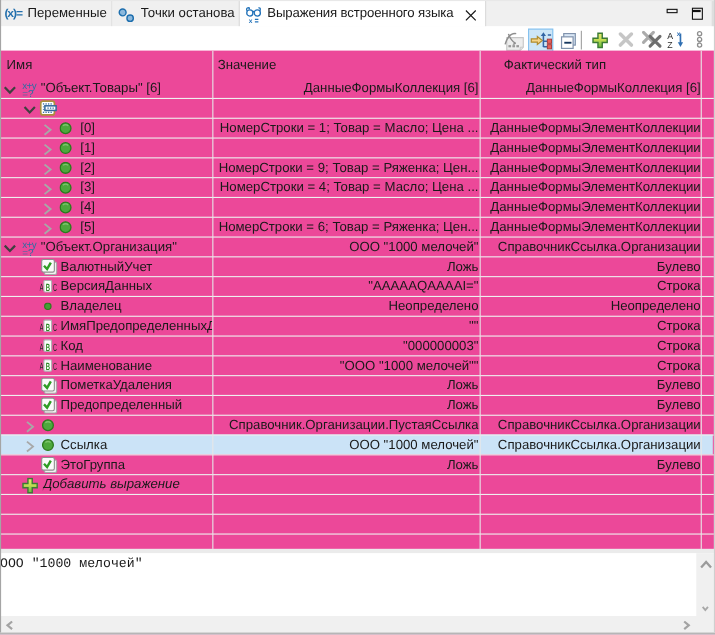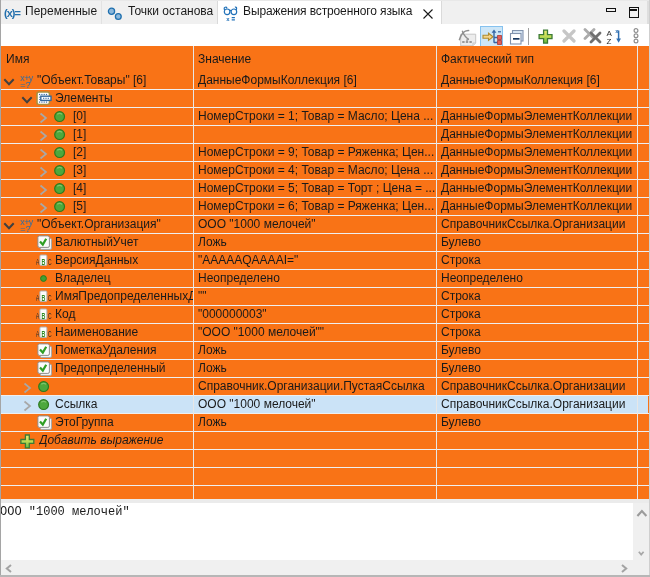--- a/index.html
+++ b/index.html
@@ -21,27 +21,27 @@
 .winmax { position:absolute; left:31px; top:7px; width:10px; height:11px; border:1.5px solid #111; }
 .winmax:before { content:""; position:absolute; left:0; top:1px; width:7px; height:1.5px; background:#111; }
 
 
 #toolbar { position:absolute; left:0; top:24px; width:649px; height:22px; background:#fff; }
 .tbi { position:absolute; top:0; }
 #tbsel { position:absolute; left:480px; top:2px; width:23px; height:21px; background:#cde6f7; border:1px solid #86c2ef; }
 #tbsep { position:absolute; left:528px; top:4px; width:1px; height:17px; background:#9f9f9f; }
 
 
-#grid { position:absolute; left:0; top:46px; width:649px; height:453px; background:#f97316; overflow:hidden; }
+#grid { position:absolute; left:0; top:46px; width:649px; height:453px; background:#ec4899; overflow:hidden; }
 .vline { position:absolute; top:0; width:1px; height:453px; background:#e7e7e7; z-index:3; }
 .hdr { position:absolute; top:6px; font-size:12px; color:#1a1a1a; white-space:nowrap; }
 .row { position:absolute; left:0; width:649px; height:18px;text-decoration:underline; }
 .rsep { position:absolute; left:0; width:649px; height:1px; background:#efefef; }
 .sel { position:absolute; left:0; top:349px; width:648px; height:18px; background:#cbe3f7; }
-.cell { position:absolute; top:2px; height:15px; white-space:nowrap; overflow:hidden; }
+.cell { position:absolute; top:2px; height:15px; white-space:nowrap; overflow:hidden;text-align:right; }
 .c2 { left:198px; width:237px; }
 .c3 { left:441px; width:196px; }
 .name { position:absolute; top:2px; white-space:nowrap; }
 .chev { position:absolute; top:3px; }
 .ico { position:absolute; top:1px; }
 .ital { font-style:italic; }
 
 
 #split { position:absolute; left:0; top:499px; width:649px; height:4px; background:#ebebeb; }
 #editor { position:absolute; left:0; top:503px; width:633px; height:57px; background:#fff; font-family:"Liberation Mono", monospace; font-size:12px; color:#1a1a1a; }
@@ -152,21 +152,21 @@
     <circle cx="5" cy="13" r="1.9" fill="none" stroke="#8f8f8f" stroke-width="1.2"></circle>
   </svg>
 </div>
 
 <div id="grid">
   <div class="vline" style="left:193px"></div>
   <div class="vline" style="left:436px"></div>
   <div class="vline" style="left:637px"></div>
   <div class="hdr" style="left:6px">Имя</div>
   <div class="hdr" style="left:198px">Значение</div>
-  <div class="hdr" style="left:441px">Фактический тип</div>
+  <div class="hdr" style="left:458px">Фактический тип</div>
   <div class="sel"></div>
   <div id="rows">
 <div class="row" style="top:25px">
 <svg class="chev" style="left:3px;top:7px" width="12" height="9">
             <path d="M1.3,1.3 L6,6.2 L10.7,1.3" stroke="#404040" stroke-width="2" fill="none"></path>
           </svg>
 <svg class="ico" style="left:18px;top:2px" width="16" height="16" viewBox="0 0 16 16">
             <text x="2.3" y="8" font-size="9" fill="#2e6da3" font-family="Liberation Sans" letter-spacing="-0.6">x+y</text>
             <text x="2.3" y="15.3" font-size="9" fill="#2e6da3" font-family="Liberation Sans">=?</text>
           </svg>
@@ -193,21 +193,20 @@
               <rect x="3" y="5.7" width="0.9" height="0.9"></rect>
               <rect x="3" y="8" width="0.9" height="0.9"></rect>
             </g>
             <rect x="4.8" y="5.2" width="10.2" height="4.2" fill="#fff" stroke="#34689c" stroke-width="1.4"></rect>
             <g fill="#3a6ea5">
               <rect x="7.1" y="6.7" width="1.2" height="1.2"></rect>
               <rect x="9.4" y="6.7" width="1.2" height="1.2"></rect>
               <rect x="11.7" y="6.7" width="1.2" height="1.2"></rect>
             </g>
           </svg>
-<div class="name" style="left:55px;width:138px;overflow:hidden;white-space:nowrap">Элементы</div>
 </div>
 <div class="rsep" style="top:61px"></div>
 <div class="row" style="top:61px">
 <svg class="chev" style="left:39px;top:5px" width="9" height="13">
             <path d="M1.5,1.5 L7,6 L1.5,10.5" stroke="#a8a8a8" stroke-width="1.7" fill="none"></path>
           </svg>
 <svg class="ico" style="left:54px;top:4px" width="12" height="12">
             <circle cx="5.6" cy="5.6" r="4.9" fill="#4da83d" stroke="#2c7a1e" stroke-width="1.2"></circle>
             <path d="M3.2,3.3 Q5.6,1.5 8.1,3.3" stroke="#7cc46c" stroke-width="1.2" fill="none"></path>
           </svg>
@@ -256,21 +255,20 @@
 <div class="rsep" style="top:133px"></div>
 <div class="row" style="top:133px">
 <svg class="chev" style="left:39px;top:5px" width="9" height="13">
             <path d="M1.5,1.5 L7,6 L1.5,10.5" stroke="#a8a8a8" stroke-width="1.7" fill="none"></path>
           </svg>
 <svg class="ico" style="left:54px;top:4px" width="12" height="12">
             <circle cx="5.6" cy="5.6" r="4.9" fill="#4da83d" stroke="#2c7a1e" stroke-width="1.2"></circle>
             <path d="M3.2,3.3 Q5.6,1.5 8.1,3.3" stroke="#7cc46c" stroke-width="1.2" fill="none"></path>
           </svg>
 <div class="name" style="left:73px;width:120px;overflow:hidden;white-space:nowrap">[4]</div>
-<div class="cell c2">НомерСтроки = 5; Товар = Торт ; Цена = ...</div>
 <div class="cell c3">ДанныеФормыЭлементКоллекции</div>
 </div>
 <div class="rsep" style="top:151px"></div>
 <div class="row" style="top:151px">
 <svg class="chev" style="left:39px;top:5px" width="9" height="13">
             <path d="M1.5,1.5 L7,6 L1.5,10.5" stroke="#a8a8a8" stroke-width="1.7" fill="none"></path>
           </svg>
 <svg class="ico" style="left:54px;top:4px" width="12" height="12">
             <circle cx="5.6" cy="5.6" r="4.9" fill="#4da83d" stroke="#2c7a1e" stroke-width="1.2"></circle>
             <path d="M3.2,3.3 Q5.6,1.5 8.1,3.3" stroke="#7cc46c" stroke-width="1.2" fill="none"></path>

